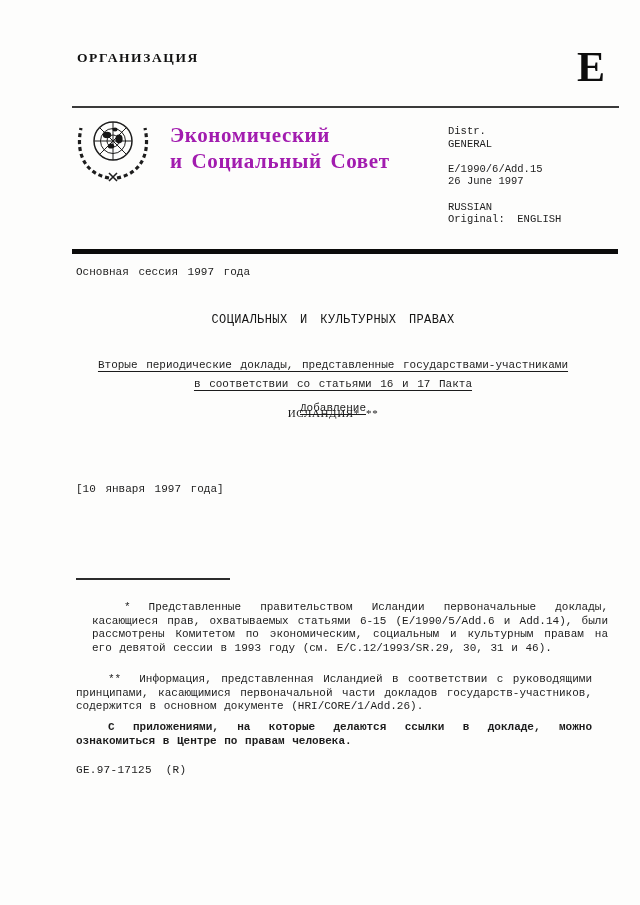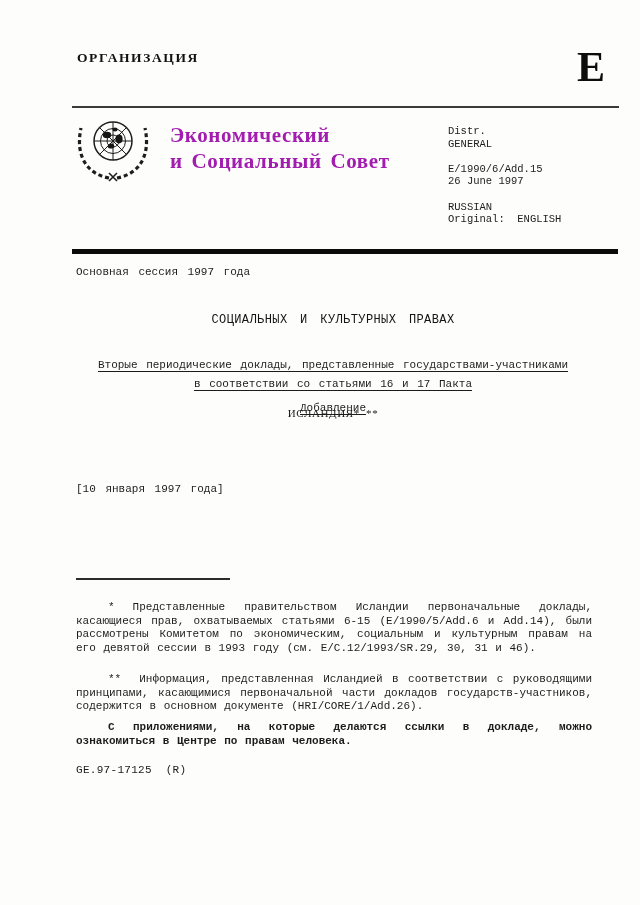--- a/index.html
+++ b/index.html
@@ -61,21 +61,21 @@
   .date-line{
     position:absolute;left:76px;top:445px;width:514px;
     word-spacing:3px;margin-top:38px;
   }
   
   .fn-sep{
     position:absolute;left:76px;top:578px;width:154px;height:2px;
     background:#2c2c2c;
   }
   .fn{position:absolute;left:76px;width:516px;text-align:justify;word-spacing:1px;}
-  .fn-1{top:590px;}
+  .fn-1{top:590px;margin-left:16px;}
   .fn-2{top:662px;}
   .fn-3{top:710px;text-indent:32px;font-weight:bold;}
   .fn-marker{margin-left:32px;}
   .fn-text{margin-left:18px;}
   .ge-footer{
     position:absolute;left:76px;top:764px;
     white-space:pre-wrap;letter-spacing:.3px;
   }
   .emblem svg *{vector-effect:non-scaling-stroke;}
 </style>

